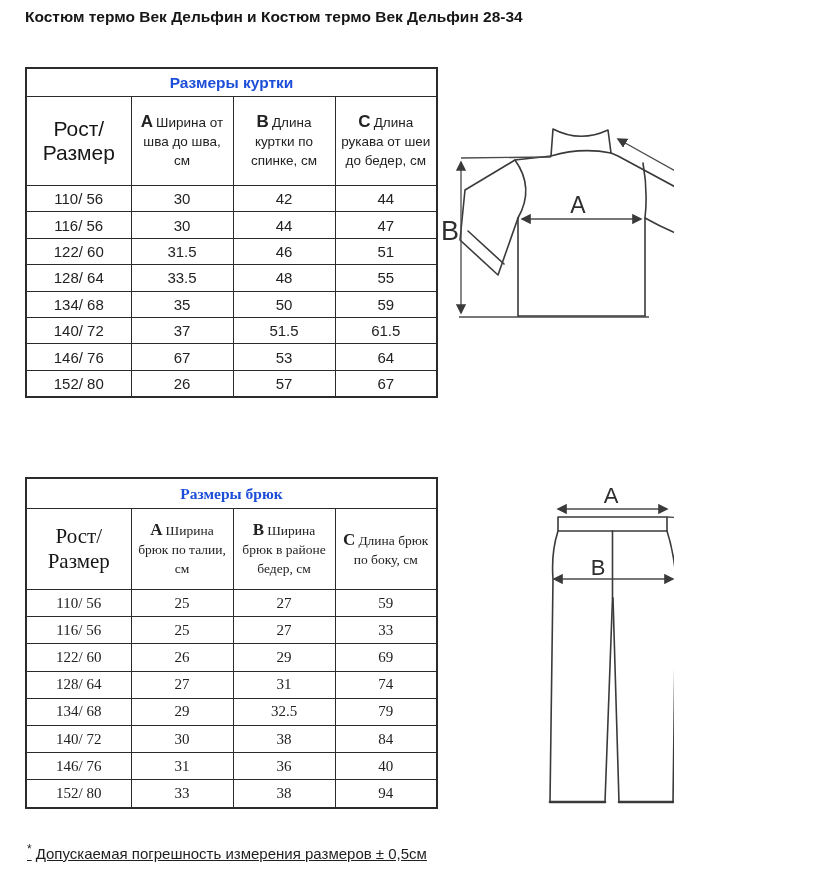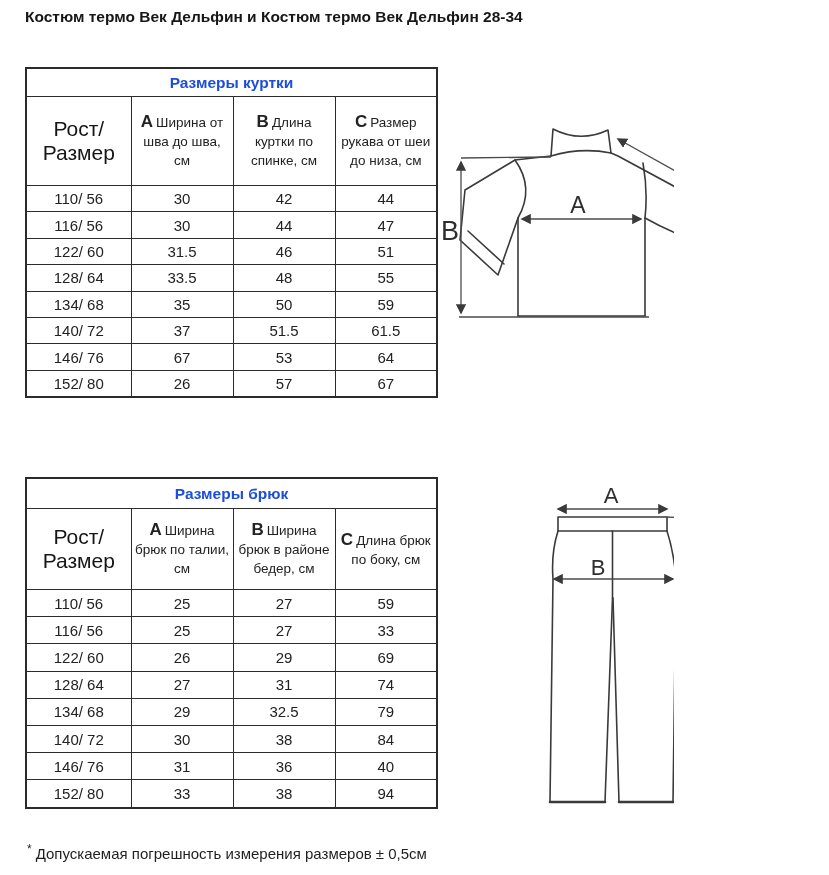--- a/index.html
+++ b/index.html
@@ -2,37 +2,37 @@
 <html><head>
 <meta charset="utf-8">
 <style>
   html,body{margin:0;padding:0;background:#ffffff;}
   .page{position:relative;width:674px;height:875px;background:#fff;
         font-family:"Liberation Sans","DejaVu Sans",sans-serif;color:#1f1f1f;overflow:hidden;}
   .page-title{position:absolute;left:25px;top:8px;font-size:15.5px;font-weight:bold;color:#161616;margin:0;}
   table.tbl{position:absolute;border-collapse:collapse;table-layout:fixed;background:#fff;border:2px solid #2b2b2b;}
   table.tbl th,table.tbl td{border:1.6px solid #2b2b2b;text-align:center;vertical-align:middle;padding:0 3px;}
   table.jacket{left:25px;top:67px;width:411px;}
-  table.pants{left:25px;top:477px;width:411px;}
+  table.pants{left:25px;top:477px;width:411px;font-family:Liberation Serif, serif;}
   tr.title-row th{font-size:15.5px;font-weight:bold;color:#1d4ed8;}
   table.jacket tr.title-row th{height:27px;}
   table.pants  tr.title-row th{height:29px;}
   table.jacket tr.head-row th{height:88px;}
   table.pants  tr.head-row th{height:80px;}
   tr.head-row th{font-weight:normal;}
   .size-head{font-size:21px;font-weight:bold;color:#161616;}
   .cl{font-weight:bold;font-size:17px;color:#222;margin-right:3px;}
   .ct{font-size:13.5px;color:#222;line-height:1.3;}
   table.jacket tbody td{height:25.4px;font-size:15px;color:#222;}
   table.pants  tbody td{height:26.2px;font-size:15px;color:#222;}
   .diagram{position:absolute;}
   .jacket-svg{left:440px;top:103px;}
   .pants-svg{left:520px;top:483px;}
   .dim-label{font-family:"Liberation Sans","DejaVu Sans",sans-serif;fill:#2e2e2e;}
-  .footnote{position:absolute;left:27px;top:842px;font-size:15px;color:#1f1f1f;}
+  .footnote{position:absolute;left:27px;top:842px;font-size:15px;color:#1f1f1f;text-decoration:underline;}
   .footnote .star{font-size:12px;vertical-align:6px;margin-right:4px;}
 </style>
 </head>
 <body>
 
 <div class="page">
 
   <h1 class="page-title">Костюм термо Век Дельфин и Костюм термо Век Дельфин 28-34</h1>
 
   <table class="tbl jacket">
@@ -43,21 +43,21 @@
         <col style="width:102px">
       </colgroup>
     <thead>
       <tr class="title-row">
         <th colspan="4">Размеры куртки</th>
       </tr>
       <tr class="head-row">
         <th class="size-head">Рост/Размер</th>
         <th><span class="cl">A</span><span class="ct">Ширина от шва до шва, см</span></th>
         <th><span class="cl">B</span><span class="ct">Длина куртки по спинке, см</span></th>
-        <th><span class="cl">C</span><span class="ct">Размер рукава от  шеи до низа, см</span></th>
+        <th><span class="cl">C</span><span class="ct">Длина рукава от  шеи до бедер, см</span></th>
       </tr>
     </thead>
     <tbody>
       <tr>
           <td>110/ 56</td>
           <td>30</td>
           <td>42</td>
           <td>44</td>
         </tr>
       <tr>

